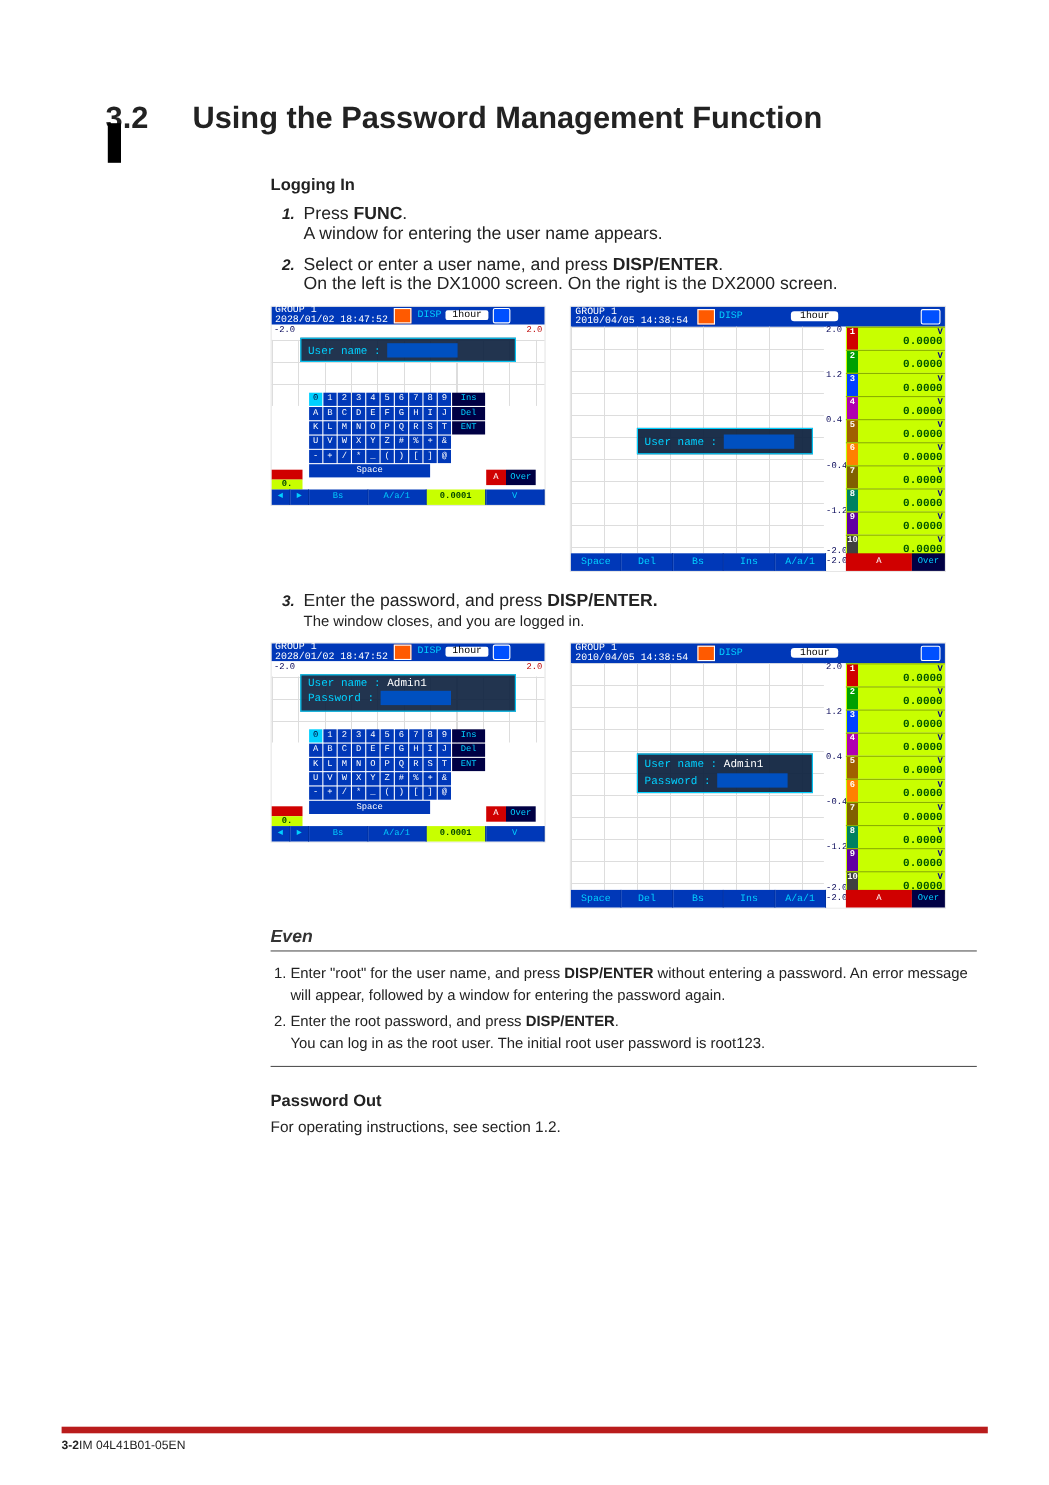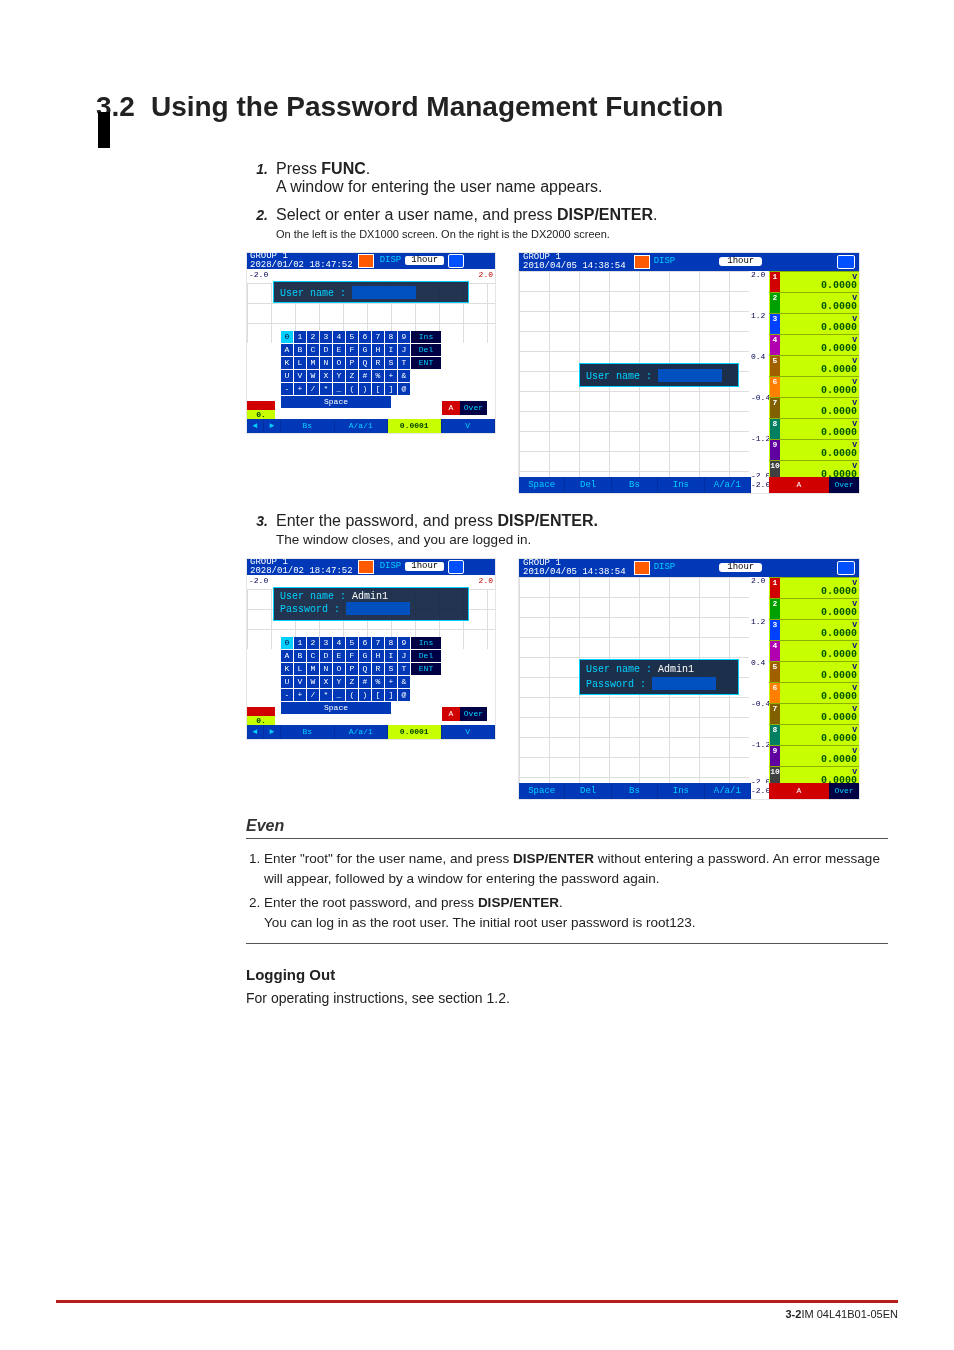--- a/index.html
+++ b/index.html
@@ -8,36 +8,36 @@
     --ui-blue:#0038b8;
     --ui-cyan:#00d0ff;
     --ui-lime:#c8ff00;
     --ui-dark:#0a1a3a;
     --ui-grid:#b8b8b8;
   }
   html,body{margin:0;padding:0;font-family:Arial,Helvetica,sans-serif;color:var(--text);background:#fff}
   .page{width:var(--page-w);margin:0 auto;padding:90px 56px 40px 56px;box-sizing:border-box;position:relative;min-height:1350px}
   .side-bar{position:absolute;left:98px;top:112px;width:12px;height:36px;background:#000}
   h1.section-title{font:bold 28px/1.2 Arial;margin:0 0 36px 0;padding-left:40px}
-  h1.section-title .num{margin-right:16px}
+  h1.section-title .num{margin-right:40px}
   h2.sub{font:bold 18px/1.2 Arial;margin:0 0 14px 0}
   h3.subsub{font:bold 15px/1.2 Arial;margin:0 0 4px 0}
   .body-text{font:14px/1.5 Arial;margin:0 0 6px 0}
   .indent1{margin-left:190px}
   ol.steps{list-style:none;margin:8px 0 0 0;padding:0}
   ol.steps>li{margin-bottom:10px}
   ol.steps .stepnum{font:italic bold 14px/1 Arial;display:inline-block;width:22px;text-align:right;margin-right:8px}
   ol.steps .stepbody{display:inline-block;vertical-align:top;width:560px}
   .note-block{margin-left:190px;margin-top:18px}
   .note-title{font:italic bold 16px/1 Arial;color:#333;padding-bottom:4px;border-bottom:1px solid #555;margin:0 10px 10px 0}
   .note-text{font:13.5px/1.5 Arial;margin:0 10px 10px 0}
   .note-end{border-bottom:1px solid #555;height:1px;margin:8px 10px 12px 0}
   ol.notelist{font:13.5px/1.5 Arial;margin:4px 0 6px 18px;padding:0}
   ol.notelist li{margin-bottom:4px}
-  .footer{position:absolute;bottom:30px;left:56px;right:56px;border-top:3px solid #b91c1c;font:11px/1 Arial;padding-top:6px;display:flex;justify-content:flex-end}
+  .footer{position:absolute;bottom:30px;left:56px;right:56px;border-top:6px solid #b91c1c;font:11px/1 Arial;padding-top:6px;display:flex;justify-content:flex-start}
   .footer .pn{font-weight:bold}
   .sshot-row{display:flex;align-items:flex-start;gap:22px;margin:10px 0 18px 190px}
   
   .dx1000{width:248px;height:180px;background:#fff;font:10px/1 "Courier New",monospace;position:relative;border:1px solid #e6e6e6}
   .dx1000 .hdr{height:16px;background:var(--ui-blue);display:flex;align-items:center;color:#fff;font-size:9px}
   .dx1000 .hdr .grp{flex:0 0 auto;padding:0 3px;line-height:1}
   .dx1000 .hdr .icon{width:14px;height:12px;background:#ff5a00;border:1px solid #fff;margin:0 2px}
   .dx1000 .hdr .disp{color:var(--ui-cyan);padding:0 4px}
   .dx1000 .hdr .dur{background:#fff;color:#000;padding:0 6px;border-radius:2px}
   .dx1000 .hdr .cam{width:14px;height:12px;background:#0050ff;border:1px solid #fff;margin-left:4px;border-radius:2px}
@@ -92,23 +92,24 @@
 <body>
 
 <div class="page">
   <div class="side-bar"></div>
   <h1 class="section-title">
     <span class="num">3.2</span><span>Using the Password Management Function</span>
   </h1>
 
 
   <div class="indent1">
+    <h3 class="subsub">Logging In</h3>
     <ol class="steps" id="steps12">
         <li><span class="stepnum">1.</span><span class="stepbody">Press <b>FUNC</b>.<br><span style="font-size:16px">A window for entering the user name appears.</span></span></li>
-        <li><span class="stepnum">2.</span><span class="stepbody">Select or enter a user name, and press <b>DISP/ENTER</b>.<br><span style="font-size:11px">On the left is the DX1000 screen. On the right is the DX2000 screen.</span></span></li>
+        <li><span class="stepnum">2.</span><span class="stepbody">Select or enter a user name, and press <b>DISP/ENTER</b>.<br><span style="font-size:16px">On the left is the DX1000 screen. On the right is the DX2000 screen.</span></span></li>
       </ol>
   </div>
 
   <div class="sshot-row">
     <div class="dx1000" id="dx1a">
         <div class="hdr">
           <span class="grp">GROUP 1<br>2028/01/02 18:47:52</span>
           <span class="icon"></span>
           <span class="disp">DISP</span>
           <span class="dur">1hour</span>
@@ -404,21 +405,21 @@
   <div class="note-block">
     <p class="note-title">Even</p>
     <ol class="notelist" id="notelist">
         <li>Enter "root" for the user name, and press <b>DISP/ENTER</b> without entering a password. An error message will appear, followed by a window for entering the password again.</li>
         <li>Enter the root password, and press <b>DISP/ENTER</b>.<br>You can log in as the root user. The initial root user password is root123.</li>
       </ol>
     <div class="note-end"></div>
   </div>
 
   <div class="indent1" style="margin-top:22px">
-    <h3 class="subsub">Logging Out</h3>
+    <h3 class="subsub">Password Out</h3>
     <p class="body-text">For operating instructions, see section 1.2.</p>
   </div>
 
   <div class="footer">
     <span class="pn">3-2</span>
     <span>IM 04L41B01-05EN</span>
   </div>
 </div>
 
 </body></html>

